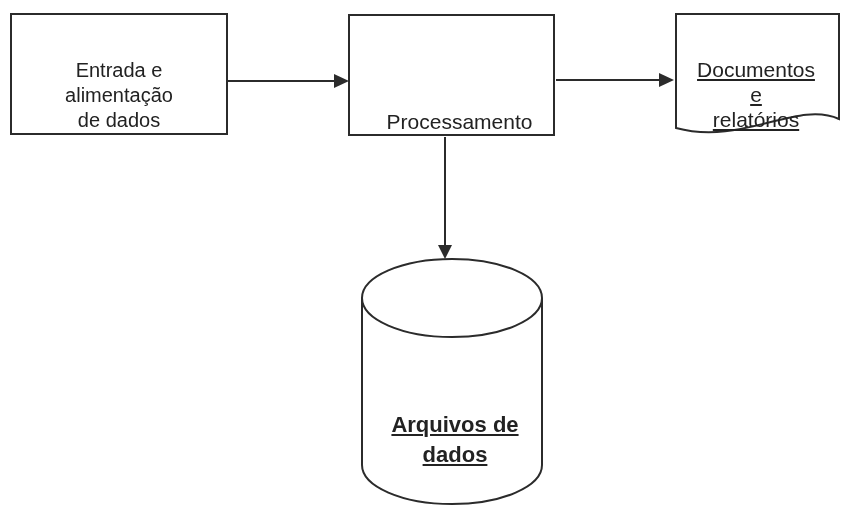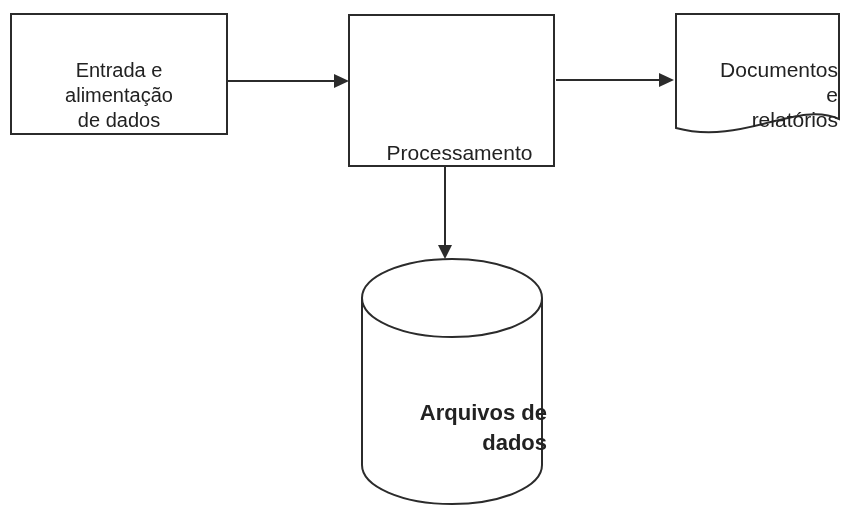--- a/index.html
+++ b/index.html
@@ -52,24 +52,25 @@
     text-align: center;
     white-space: pre-line;
     font-size: 20px;
     line-height: 25px;
   }
   .node-rect.process {
     font-size: 21px;
   }
   .shape-label {
     position: absolute;
-    text-align: right;
+    text-align: center;
     white-space: pre-line;
     font-size: 21px;
     line-height: 25px;
+    text-decoration: underline;
   }
   .storage-label {
     font-weight: bold;
     font-size: 22px;
     line-height: 30px;
   }
 </style>
 </head>
 <body>
 
@@ -89,35 +90,35 @@
       <polygon points="445,259 438,245 452,245"></polygon>
     </g>
   </svg>
 
   <div class="node-rect" style="left:10px; top:13px; width:218px; height:122px;">
     <span>Entrada e
 alimentação
 de dados</span>
   </div>
 
-  <div class="node-rect process" style="left:348px; top:14px; width:207px; height:153px;padding-left:16px;">
+  <div class="node-rect process" style="left:348px; top:14px; width:207px; height:122px;padding-left:16px;">
     <span>Processamento</span>
   </div>
 
   <svg class="layer" style="left:672px; top:12px;" width="170" height="140" viewBox="0 0 170 140">
     <path d="M 4 2 L 167 2 L 167 107 C 125 88 70 134 4 116 Z"></path>
   </svg>
   <div class="shape-label" style="left:674px; top:32px; width:164px;">
     <span>Documentos
 e
 relatórios</span>
   </div>
 
   <svg class="layer" style="left:360px; top:256px;" width="190" height="252" viewBox="0 0 190 252">
     <path d="M 2 42 L 2 209 A 90 39 0 0 0 182 209 L 182 42"></path>
     <ellipse cx="92" cy="42" rx="90" ry="39"></ellipse>
   </svg>
-  <div class="shape-label storage-label" style="left:363px; top:368px; width:184px;">
+  <div class="shape-label storage-label" style="left:363px; top:380px; width:184px;">
     <span>Arquivos de
 dados</span>
   </div>
 
 </div>
 
 </body></html>

